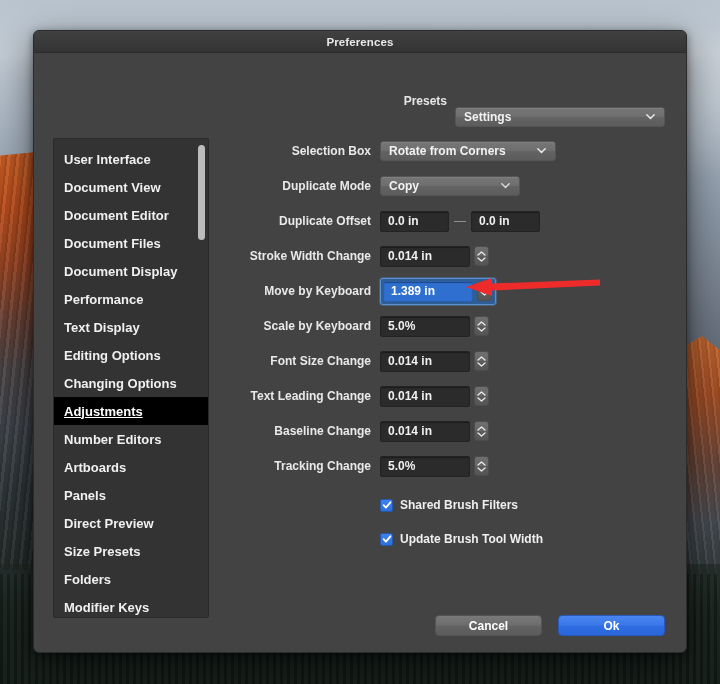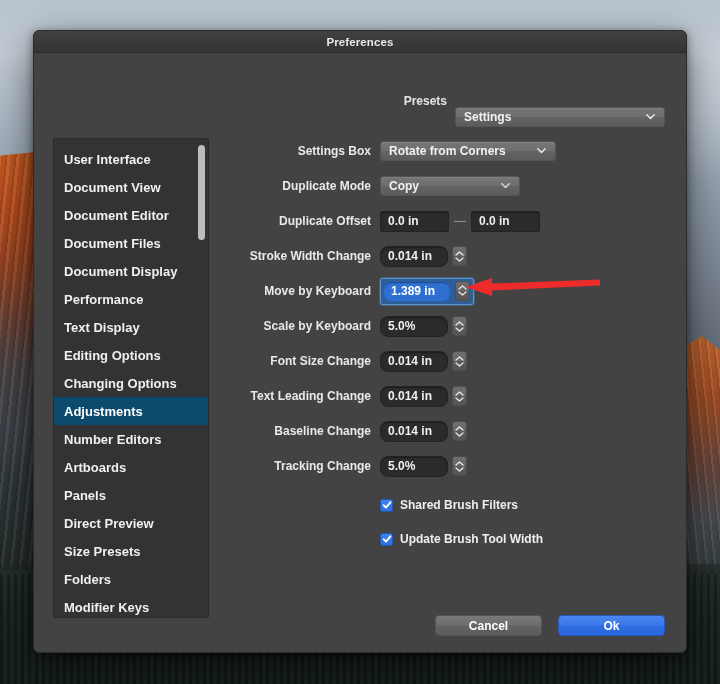--- a/index.html
+++ b/index.html
@@ -215,22 +215,23 @@
     height: 28px;
     display: flex;
     align-items: center;
     padding-left: 10px;
     color: #f0f0f0;
     font-size: 13px;
     font-weight: bold;
     white-space: nowrap;
   }
   .side-item.selected {
-    background: #0c4a6e;
+    background: #000000;
     color: #ffffff;
+    text-decoration: underline;
   }
   #side-scrollbar {
     position: absolute;
     right: 3px;
     top: 4px;
     width: 7px;
     height: 472px;
     background: transparent;
   }
   #side-thumb {
@@ -273,21 +274,21 @@
     height: 21px;
     display: flex;
     align-items: center;
     padding: 0 7px;
     color: #f0f0f0;
     font-size: 12px;
     font-weight: bold;
     box-shadow: 0 1px 1px rgba(0,0,0,0.35) inset;
   }
   .tf-w-offset { width: 69px; }
-  .tf-w-step  { width: 68px; border-radius: 8px; }
+  .tf-w-step  { width: 90px; }
 
   .dash {
     width: 22px;
     text-align: center;
     color: #9a9a9a;
     font-size: 12px;
   }
 
   .stepper {
     width: 15px;
@@ -474,21 +475,21 @@
             </div>
           </div>
         <div id="side-scrollbar">
           <div id="side-thumb"></div>
         </div>
       </div>
 
       <div id="form">
 
         <div class="frow">
-          <div class="flabel">Settings Box</div>
+          <div class="flabel">Selection Box</div>
           <div class="fctl">
             <div class="popup" style="width:176px">
               <span>Rotate from Corners</span>
               <svg class="chev" viewBox="0 0 12 12">
                 <path d="M2 4.2 L6 8.2 L10 4.2" fill="none" stroke="#e9e9e9" stroke-width="1.6" stroke-linecap="round" stroke-linejoin="round"></path>
               </svg>
             </div>
           </div>
         </div>
 

